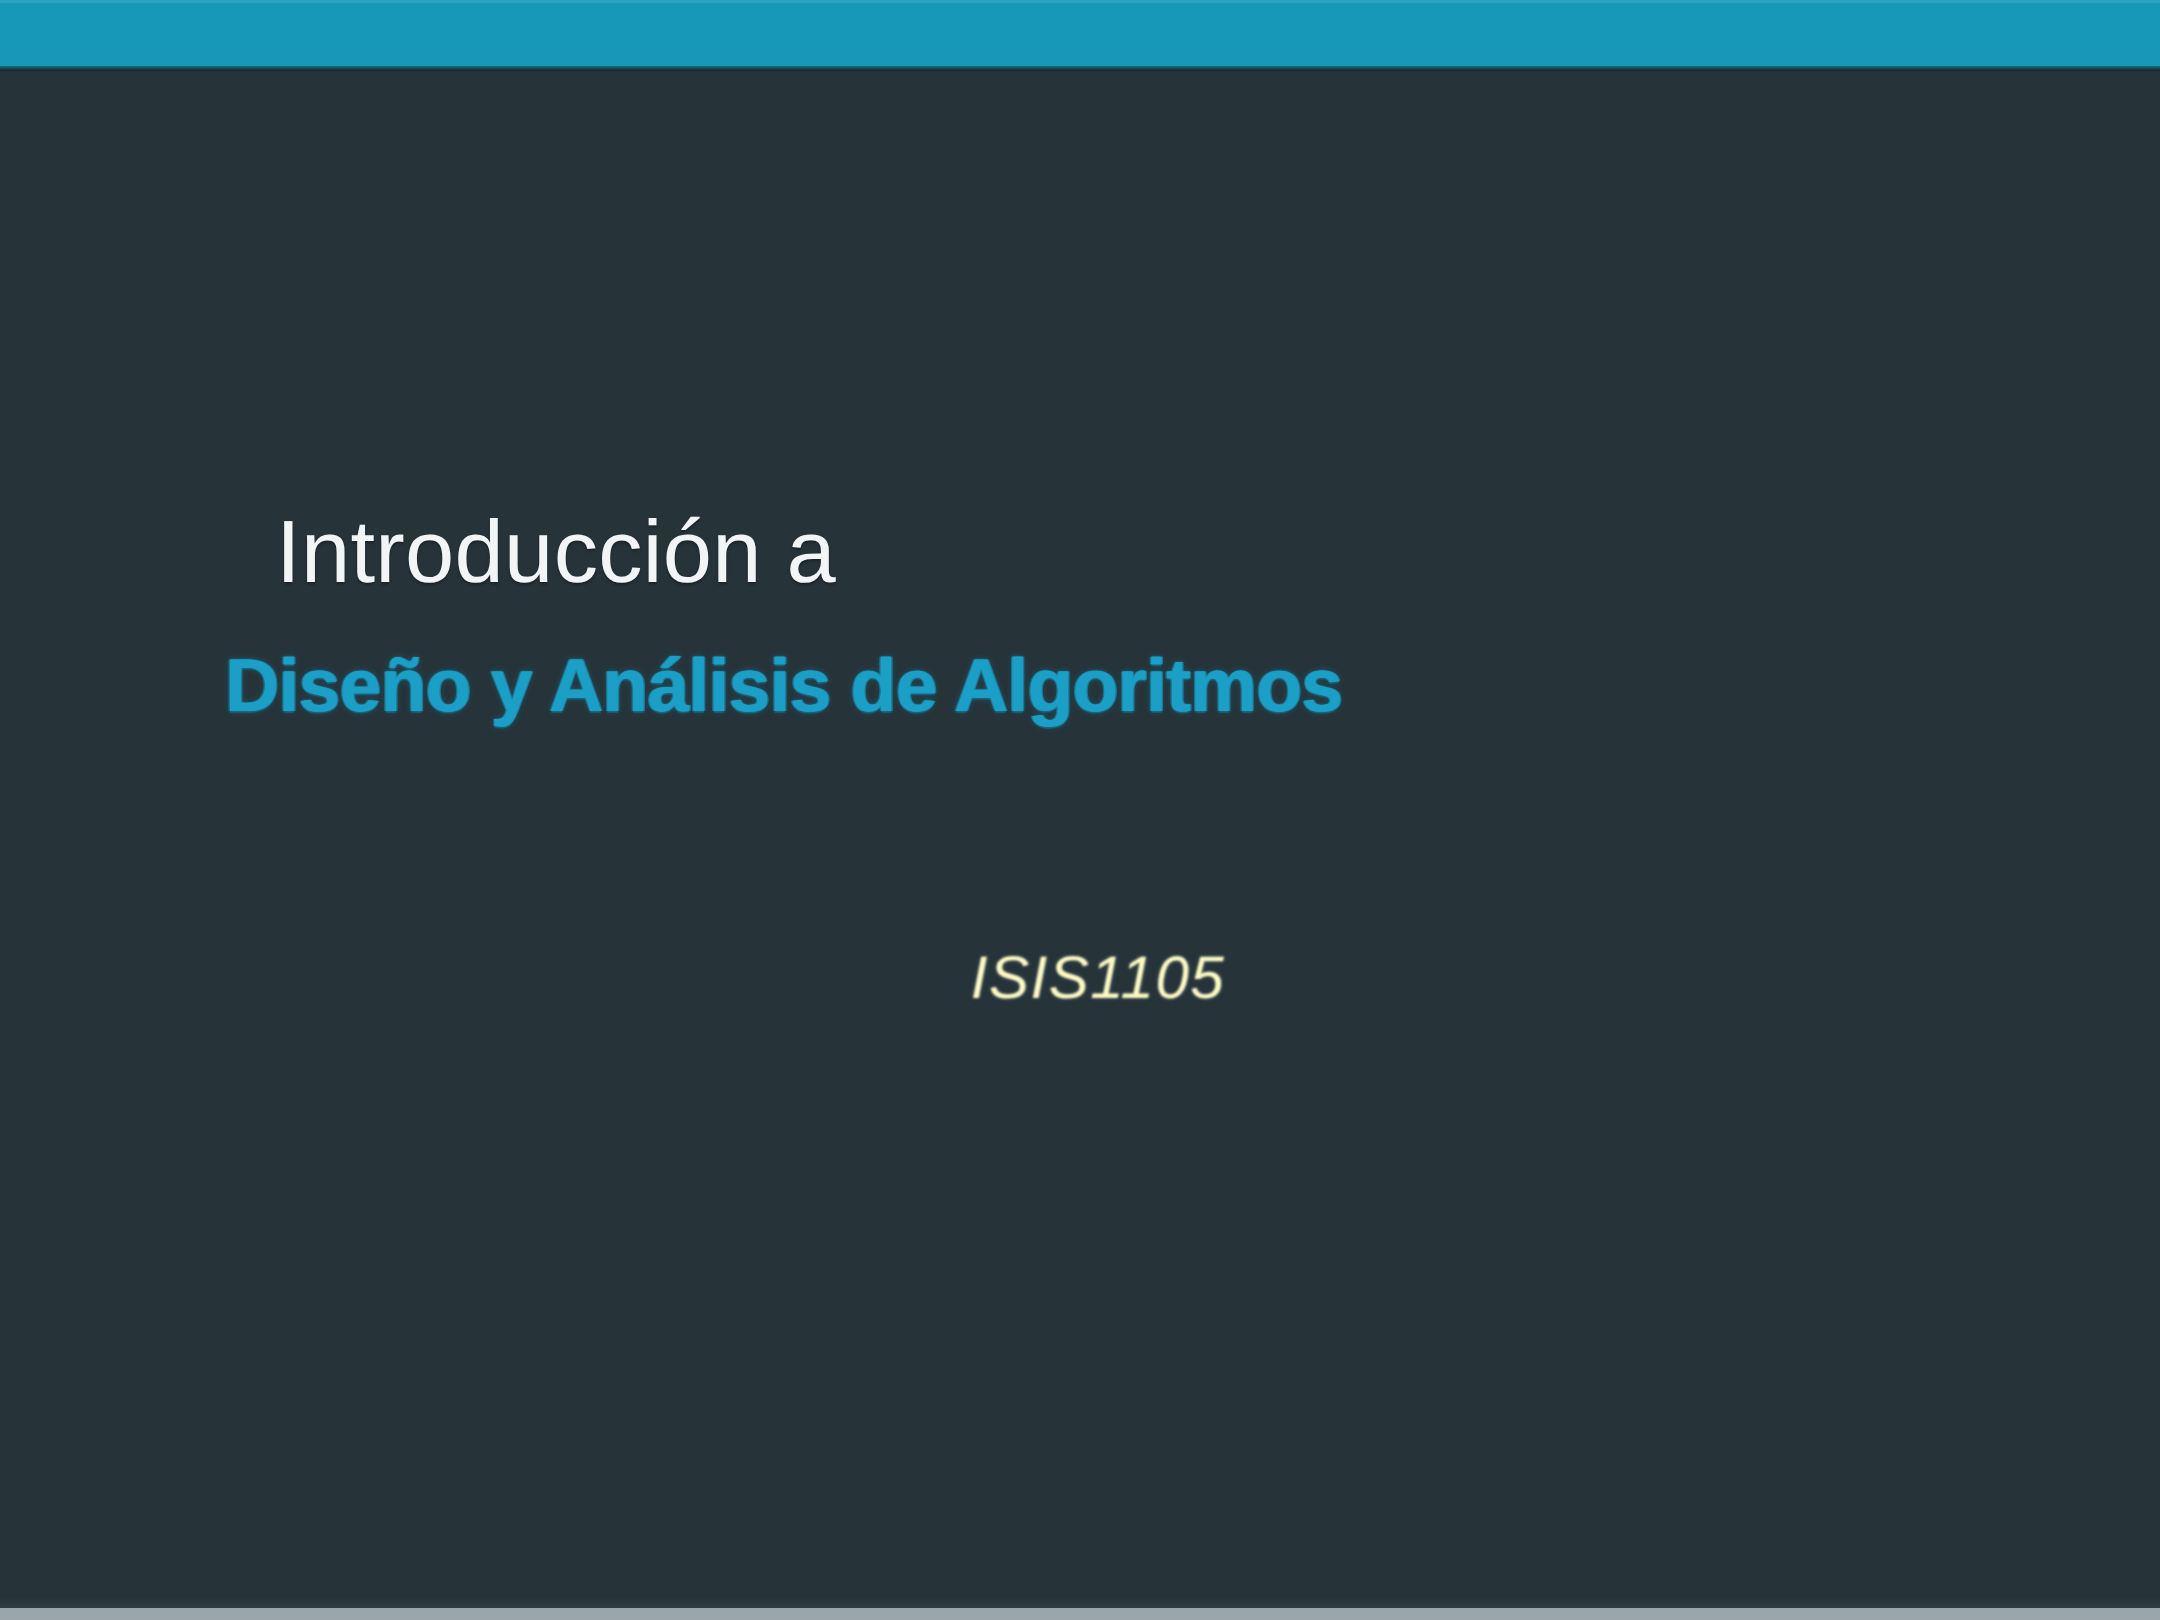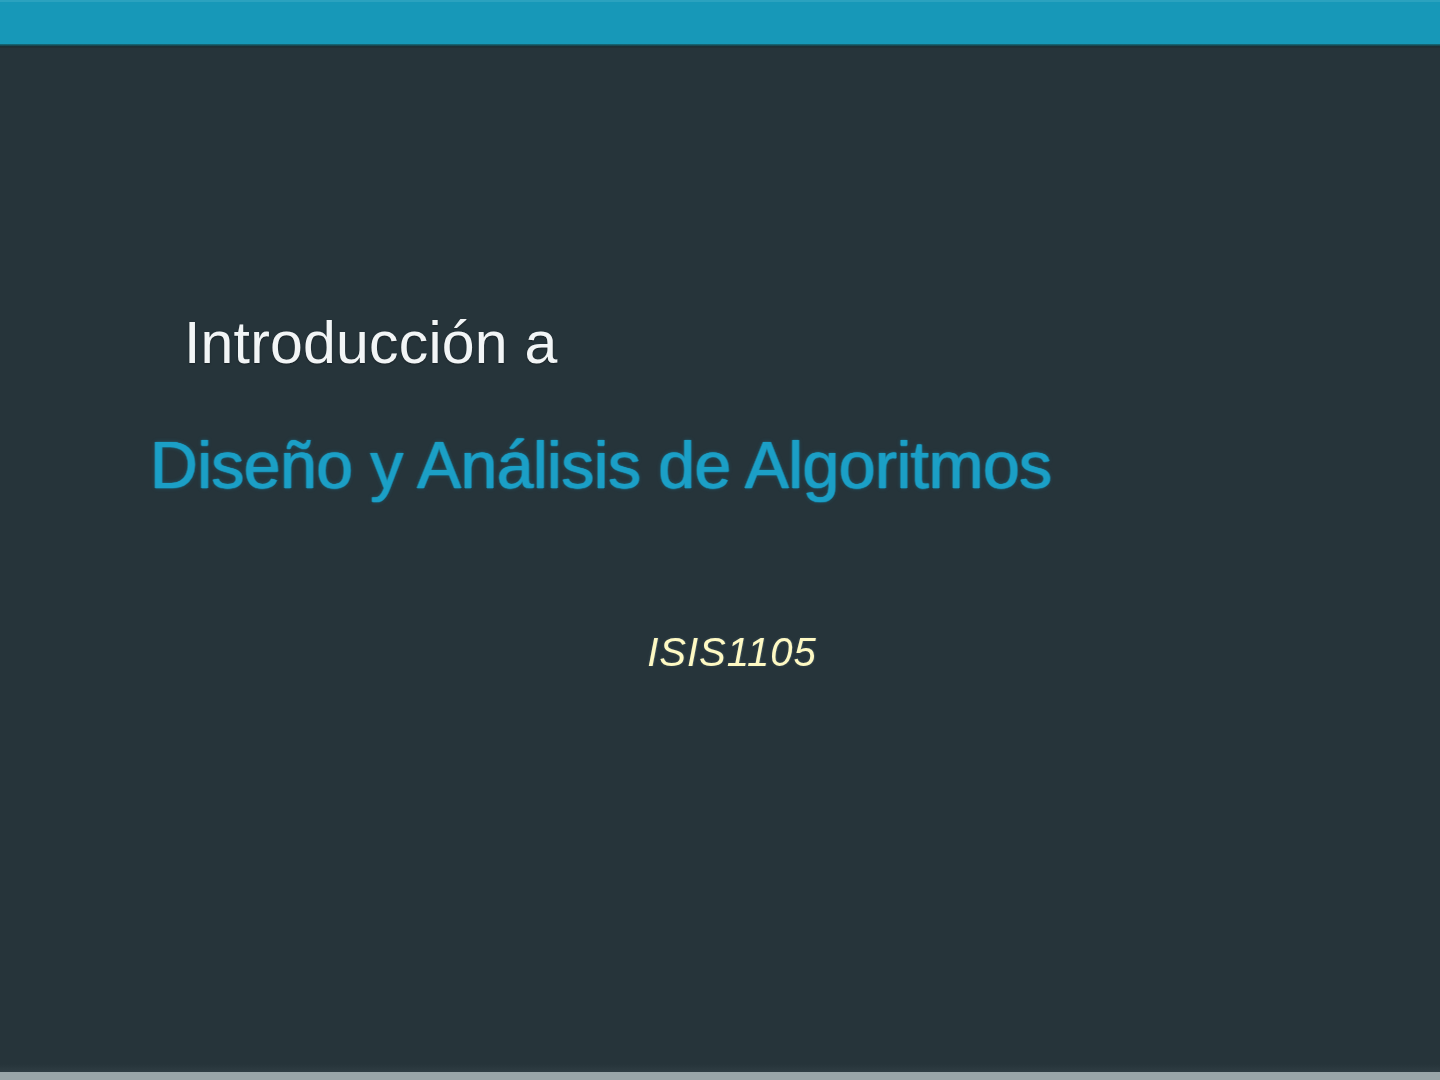--- a/index.html
+++ b/index.html
@@ -62,33 +62,33 @@
 
   
   .txt {
     position: absolute;
     white-space: nowrap;
     line-height: 1;
   }
 
   #intro-line {
     left: 184px;
-    top: 314px;
+    top: 339px;
     font-size: 59px;
     font-weight: 400;
     color: #f2f5f6;
     letter-spacing: 0.2px;
     text-shadow: 0 1px 2px rgba(0,0,0,0.35);
   }
 
   #main-title {
     left: 150px;
     top: 432px;
-    font-size: 66px;
-    font-weight: 400;
+    font-size: 50px;
+    font-weight: 700;
     color: #1b9fc6;
     letter-spacing: -0.5px;
     
     text-shadow:
       0 0 1px rgba(27,159,198,0.95),
       1px 0 0 rgba(27,159,198,0.55),
       -1px 0 0 rgba(27,159,198,0.45),
       0 1px 0 rgba(21,120,152,0.45),
       0 0 4px rgba(27,159,198,0.35);
     filter: blur(0.35px);

